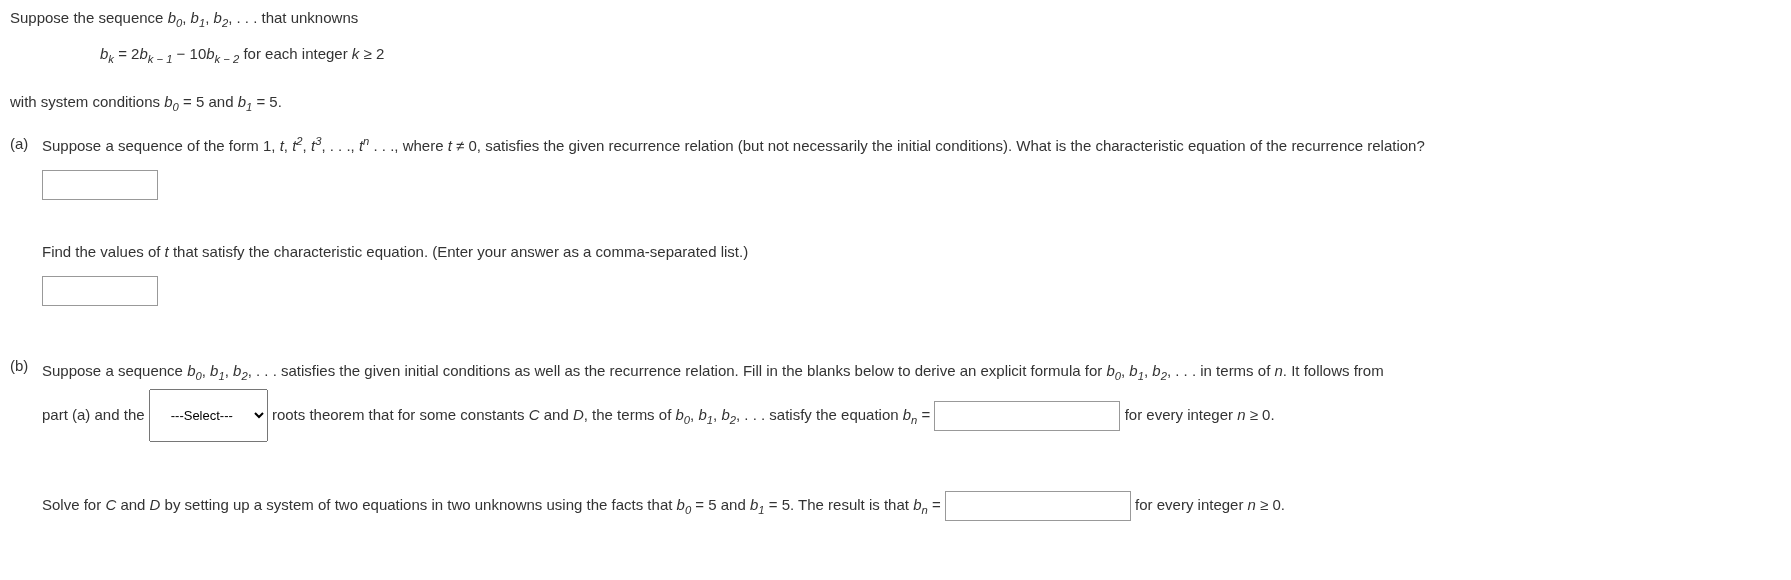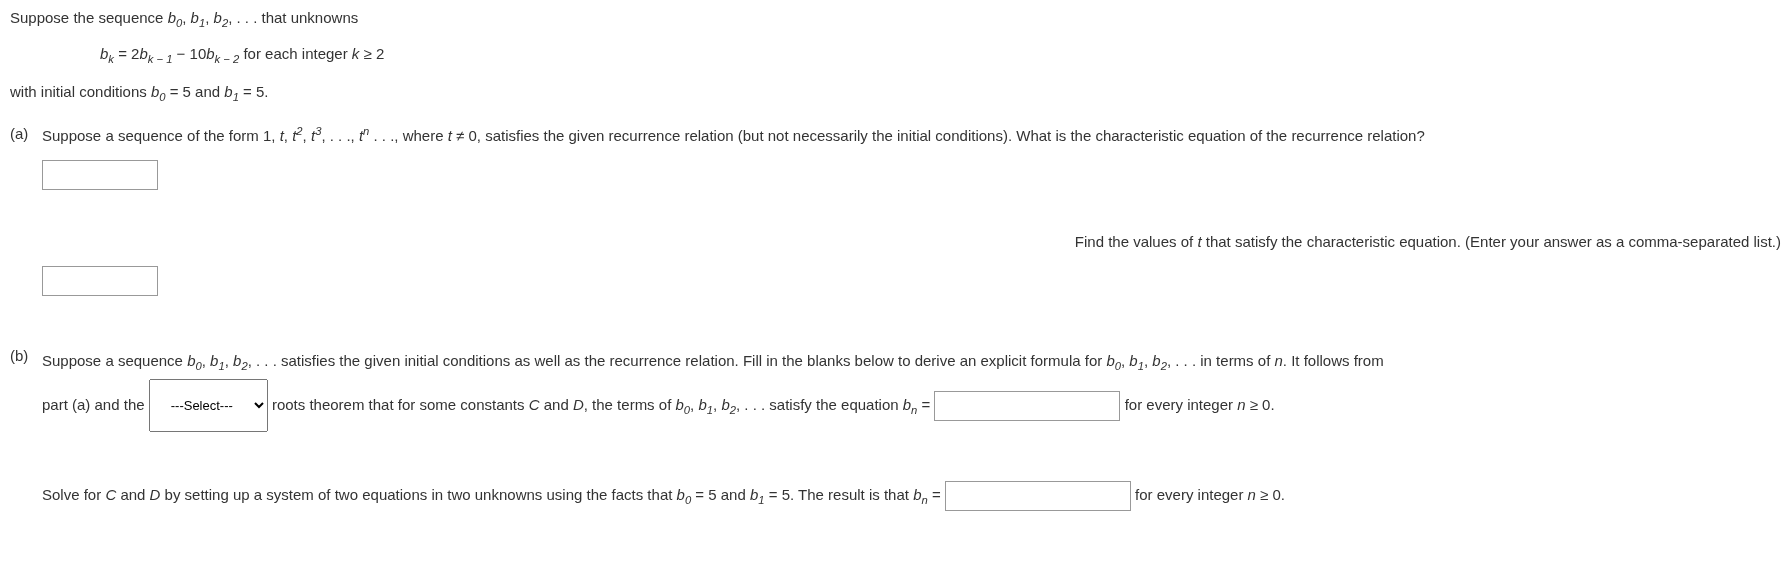--- a/index.html
+++ b/index.html
@@ -21,21 +21,21 @@
       vertical-align: super;
     }
     .ital {
       font-style: italic;
     }
     .intro {
       margin-bottom: 10px;
     }
     .recurrence {
       margin-left: 90px;
-      margin-bottom: 12px;
+      margin-bottom: 22px;
     }
     .initial {
       margin-bottom: 16px;
     }
     .part {
       display: flex;
       margin-bottom: 8px;
     }
     .part-label {
       width: 32px;
@@ -56,21 +56,20 @@
     .input-box-wide {
       width: 180px;
     }
     .input-row {
       margin-top: 12px;
       margin-bottom: 40px;
     }
     .subtext {
       margin-top: 4px;
       margin-bottom: 10px;
-      text-align: right;
     }
     select {
       font-size: 13px;
       padding: 17px;
     }
     .part-b-text {
       line-height: 2.2;
     }
     .solve-text {
       margin-top: 46px;
@@ -82,21 +81,21 @@
 
 <div class="intro">
   <span>Suppose the sequence </span><span class="ital"><span>b</span><span class="sub">0</span></span>, <span class="ital"><span>b</span><span class="sub">1</span></span>, <span class="ital"><span>b</span><span class="sub">2</span></span><span>, . . .</span><span> that unknowns</span>
 </div>
 
 <div class="recurrence">
   <span class="ital"><span>b</span><span class="sub">k</span></span><span> = 2</span><span class="ital"><span>b</span><span class="sub">k − 1</span></span><span> − 10</span><span class="ital"><span>b</span><span class="sub">k − 2</span></span><span> for each integer </span><span class="ital">k</span><span> ≥ 2</span>
 </div>
 
 <div class="initial">
-  <span>with initial conditions </span><span class="ital"><span>b</span><span class="sub">0</span></span><span> = 5 and </span><span class="ital"><span>b</span><span class="sub">1</span></span><span> = 5.</span>
+  <span>with system conditions </span><span class="ital"><span>b</span><span class="sub">0</span></span><span> = 5 and </span><span class="ital"><span>b</span><span class="sub">1</span></span><span> = 5.</span>
 </div>
 
 <div class="part">
   <div class="part-label">(a)</div>
   <div class="part-content">
     <div>
       <span>Suppose a sequence of the form 1, </span><span class="ital">t</span><span>, </span><span class="ital"><span>t</span><span class="sup">2</span></span><span>, </span><span class="ital"><span>t</span><span class="sup">3</span></span><span>, . . ., </span><span class="ital"><span>t</span><span class="sup">n</span></span><span> . . ., where </span><span class="ital">t</span><span> ≠ 0, satisfies the given recurrence relation (but not necessarily the initial conditions). What is the characteristic equation of the recurrence relation?</span>
     </div>
     <div class="input-row">
       <input type="text" class="input-box" style="">

